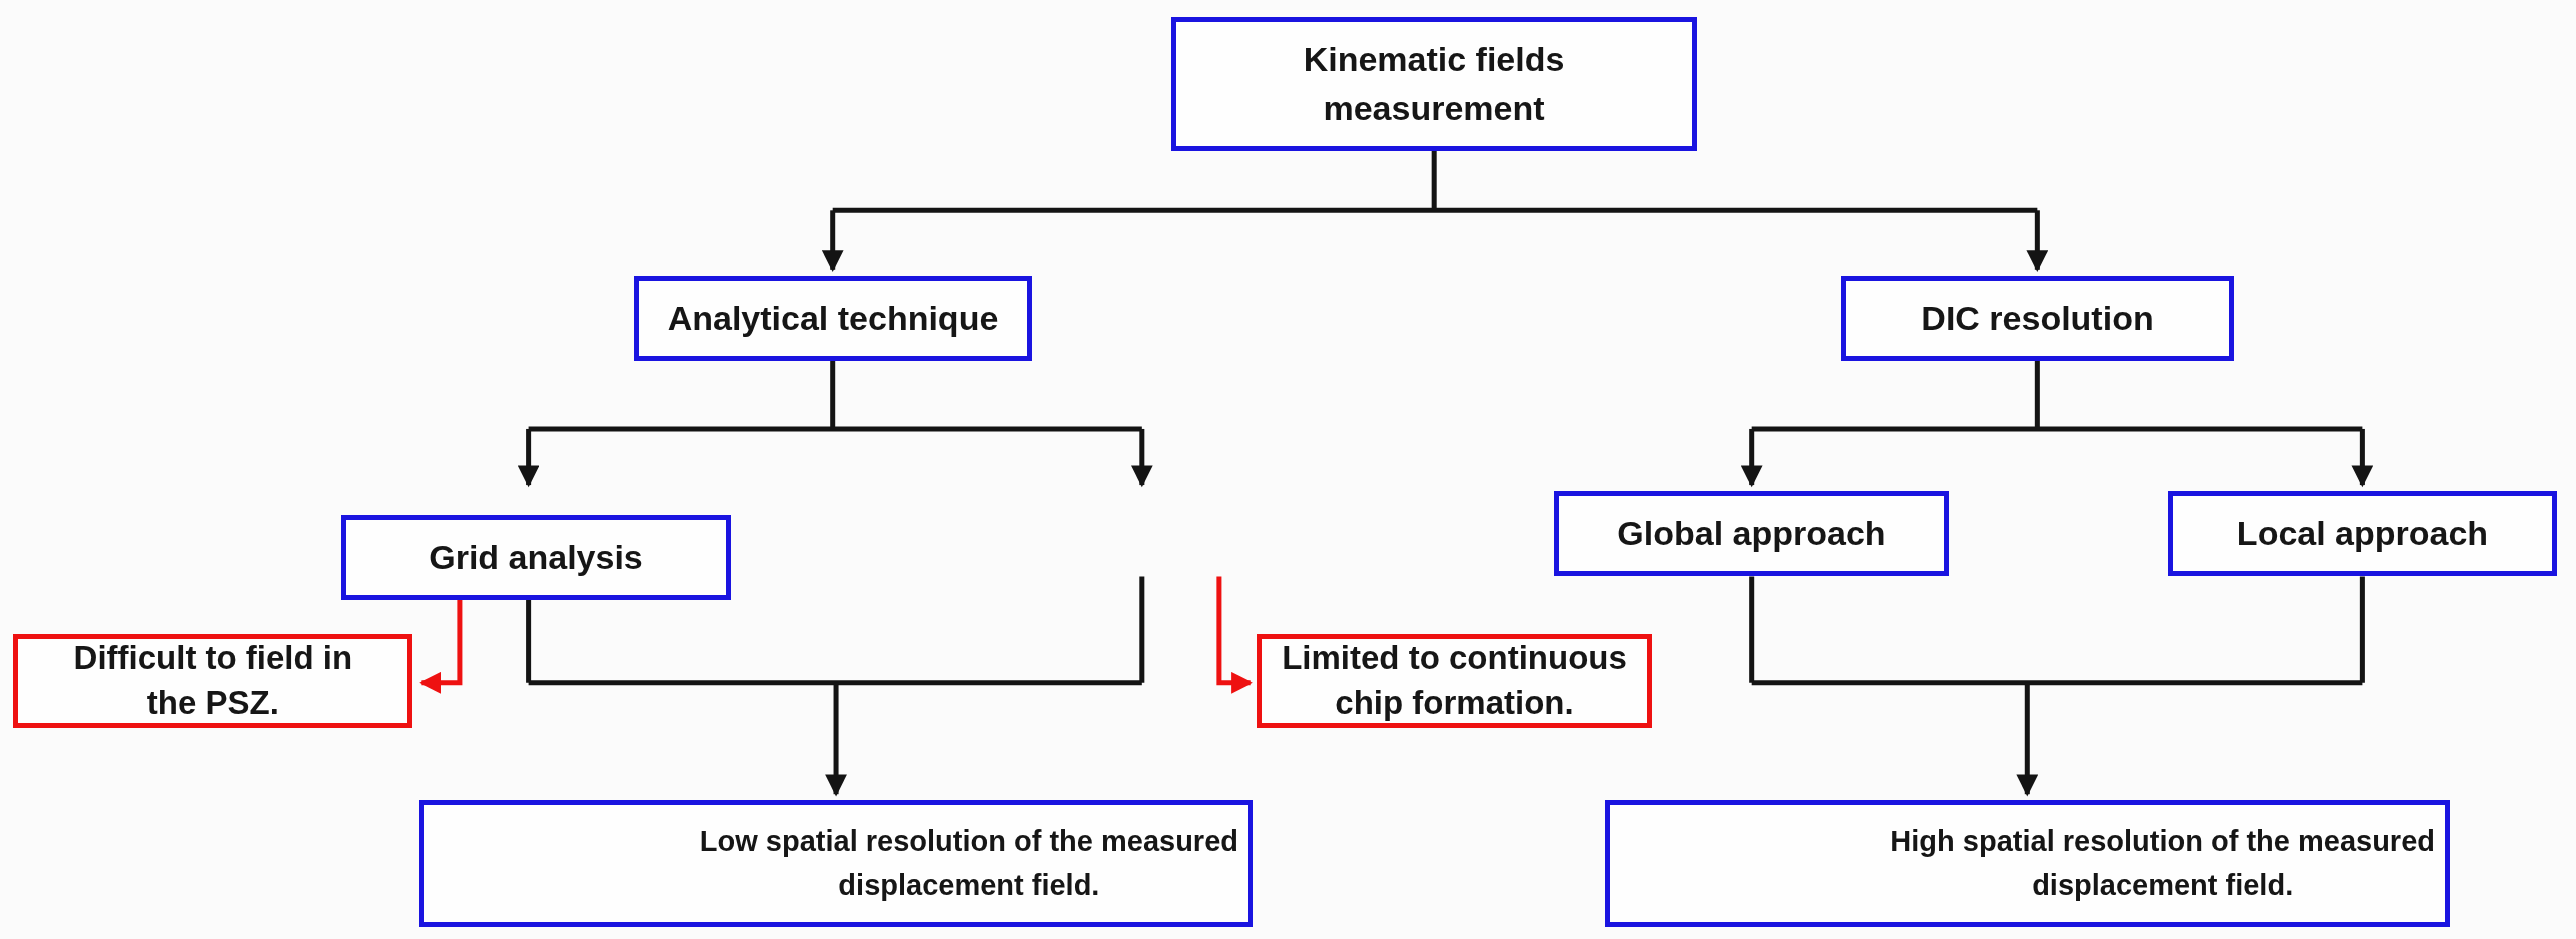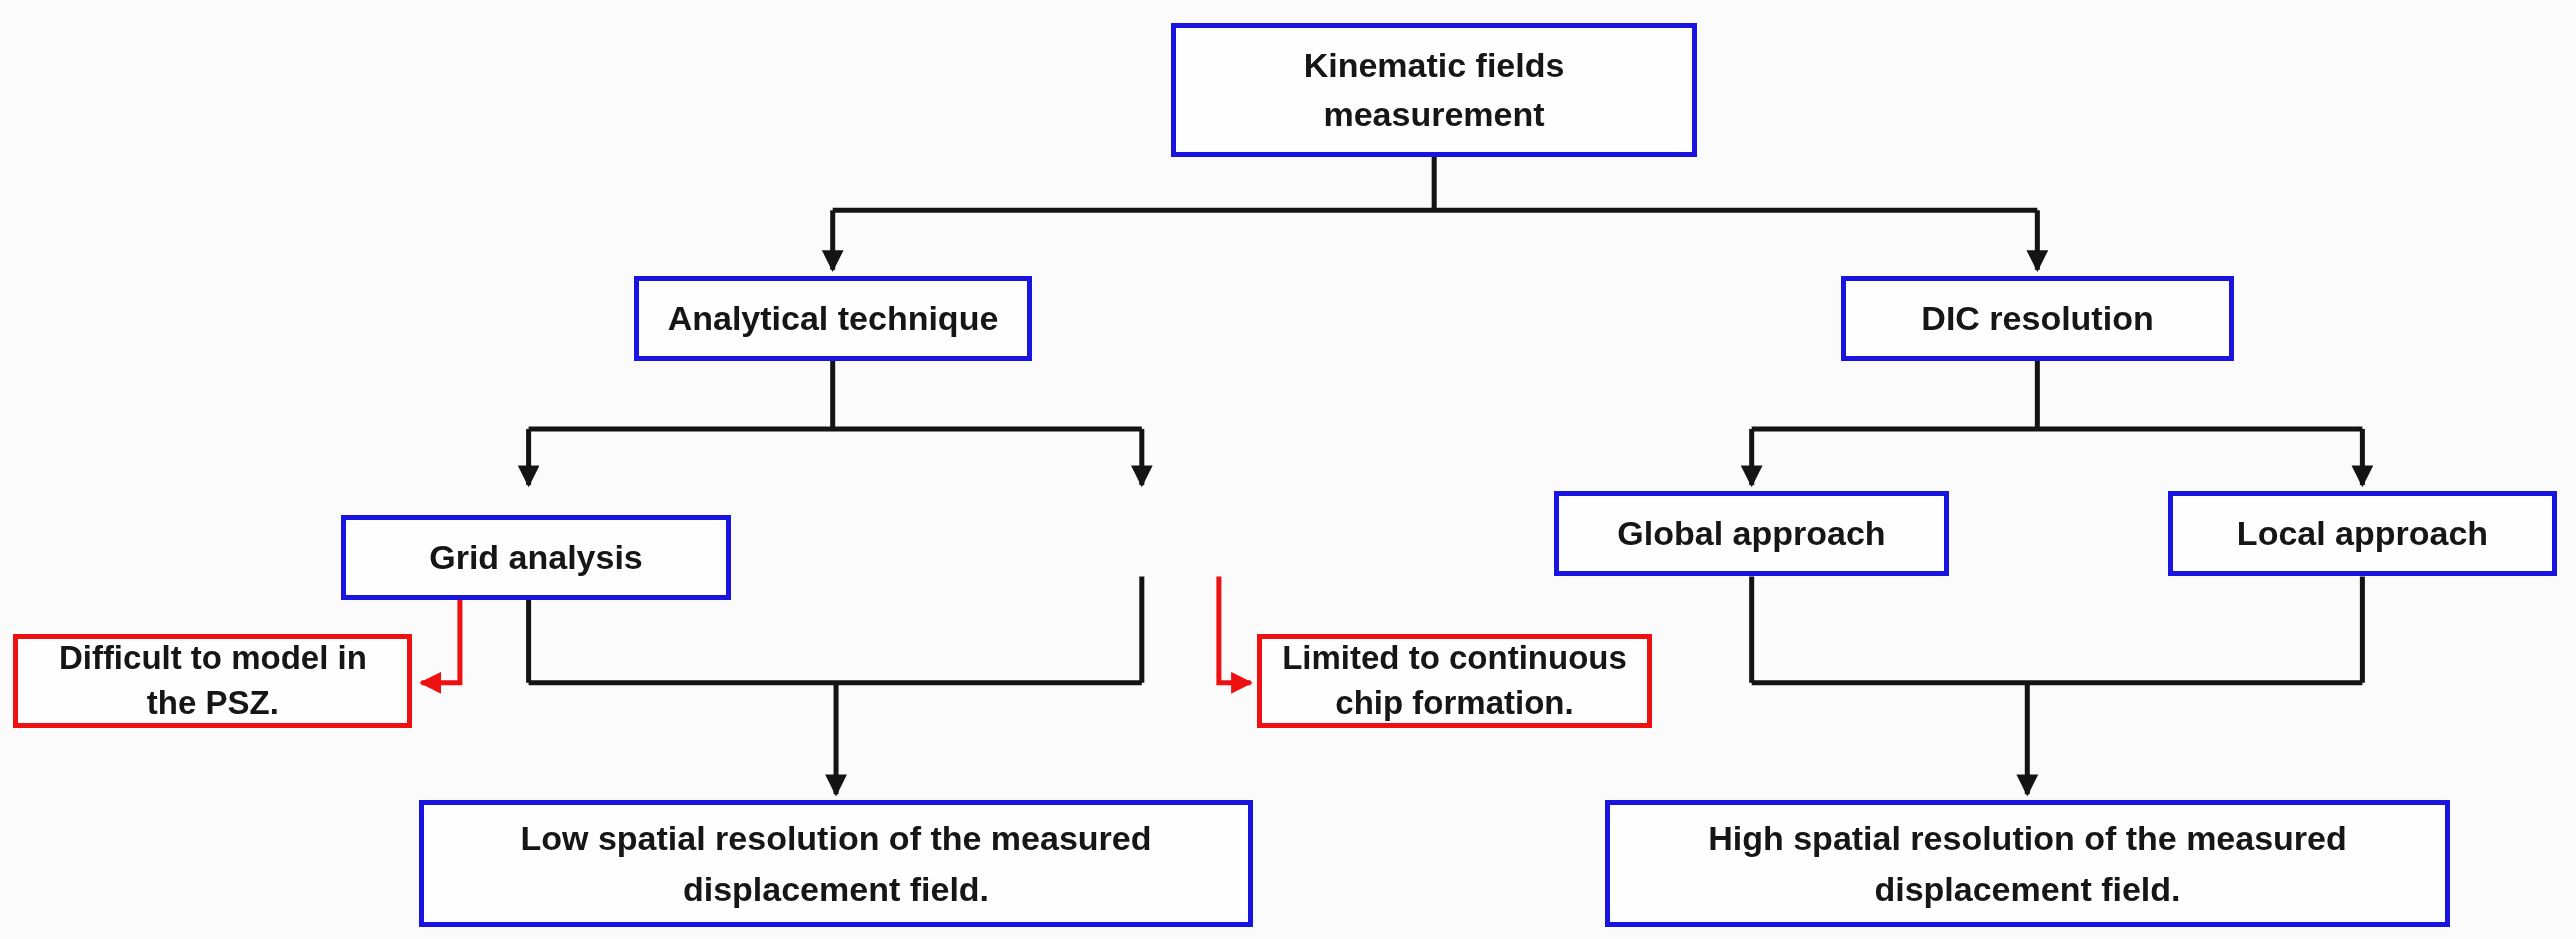--- a/index.html
+++ b/index.html
@@ -26,23 +26,23 @@
     text-align: center;
     font-weight: bold;
     color: #161616;
     padding: 0 10px;
   }
   .node .lbl { white-space: pre-line; }
   .blue { border: 5.9px solid #1a14e0; }
   .red  { border: 5.9px solid #ee1111; }
   .lvl  { font-size: 34px; line-height: 1.45; }
   .warn { font-size: 33px; line-height: 1.35; }
-  .outcome { font-size: 34px; line-height: 1.5; }
+  .outcome { font-size: 29px; line-height: 1.5; justify-content: flex-end; }
 
-  #n-root        { left: 1171px; top: 23px;  width: 526px;  height: 134px; }
+  #n-root        { left: 1171px; top: 17px;  width: 526px;  height: 134px; }
   #n-analytical  { left: 634px;  top: 276px; width: 398px;  height: 85px; }
   #n-dic         { left: 1841px; top: 276px; width: 393px;  height: 85px; }
   #n-grid        { left: 333px;  top: 515px; width: 390px;  height: 85px; margin-left: 8px; }
   #n-streamlines { left: 947px; top: 491px; width: 390px;  height: 85px; }
   #n-global      { left: 1554px; top: 491px; width: 395px;  height: 85px; }
   #n-local       { left: 2168px; top: 491px; width: 389px;  height: 85px; }
   #n-grid-lim    { left: 13.4px;   top: 634px; width: 399px;  height: 94px; }
   #n-stream-lim  { left: 1257px; top: 634px; width: 395px;  height: 94px; }
   #n-low         { left: 419px;  top: 800px; width: 834px;  height: 127px; }
   #n-high        { left: 1605px; top: 800px; width: 845px; height: 127px; }
@@ -104,21 +104,21 @@
 
   <div class="node blue lvl" id="n-local">
     <span class="lbl">Local approach</span>
   </div>
 
   <div class="node blue lvl" id="n-global">
     <span class="lbl">Global approach</span>
   </div>
 
   <div class="node red warn" id="n-grid-lim">
-    <span class="lbl">Difficult to model in
+    <span class="lbl">Difficult to field in
 the PSZ.</span>
   </div>
 
   <div class="node red warn" id="n-stream-lim">
     <span class="lbl">Limited to continuous
 chip formation.</span>
   </div>
 
   <div class="node blue outcome" id="n-low">
     <span class="lbl">Low spatial resolution of the measured

